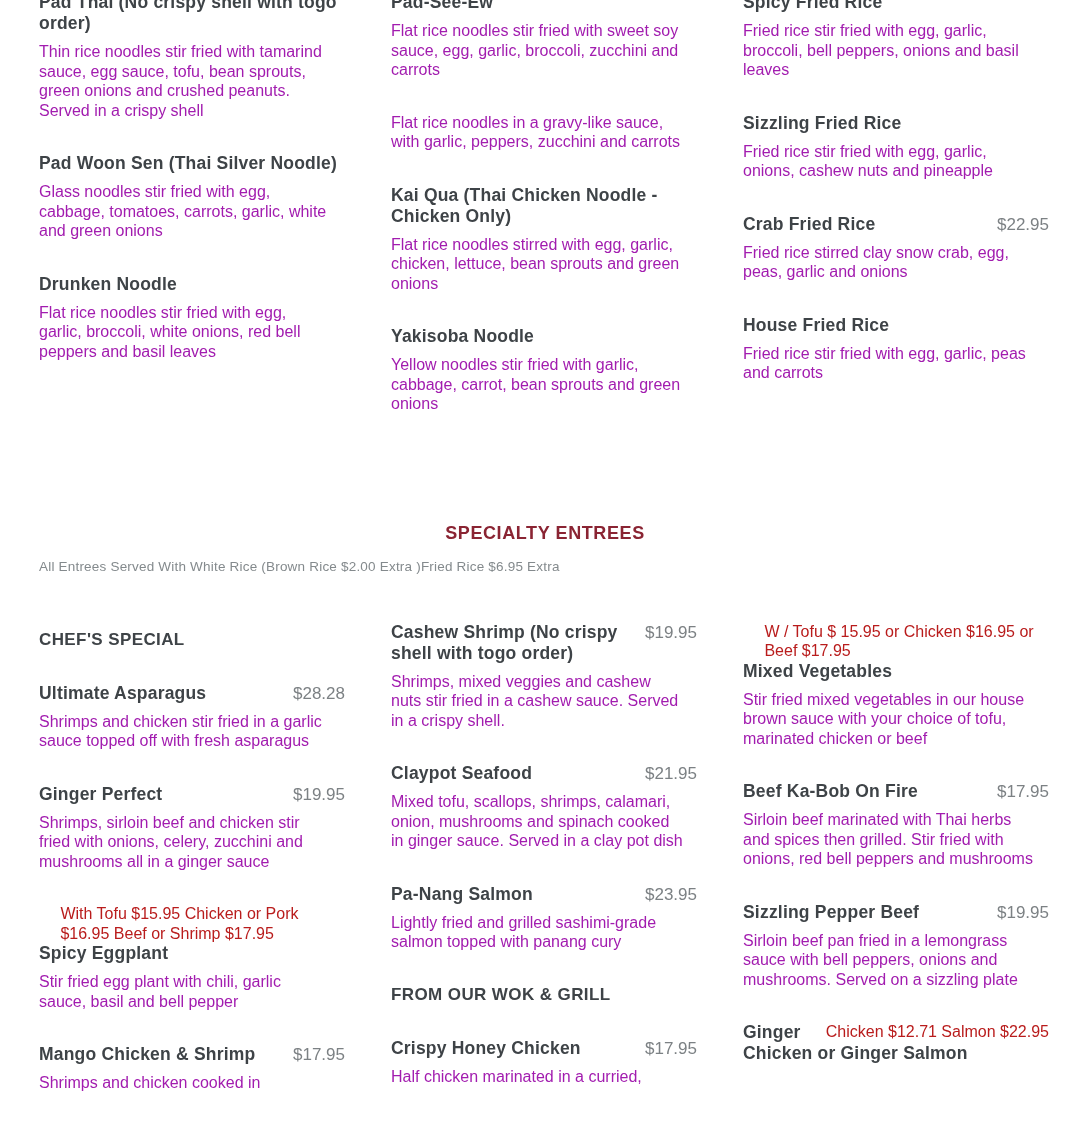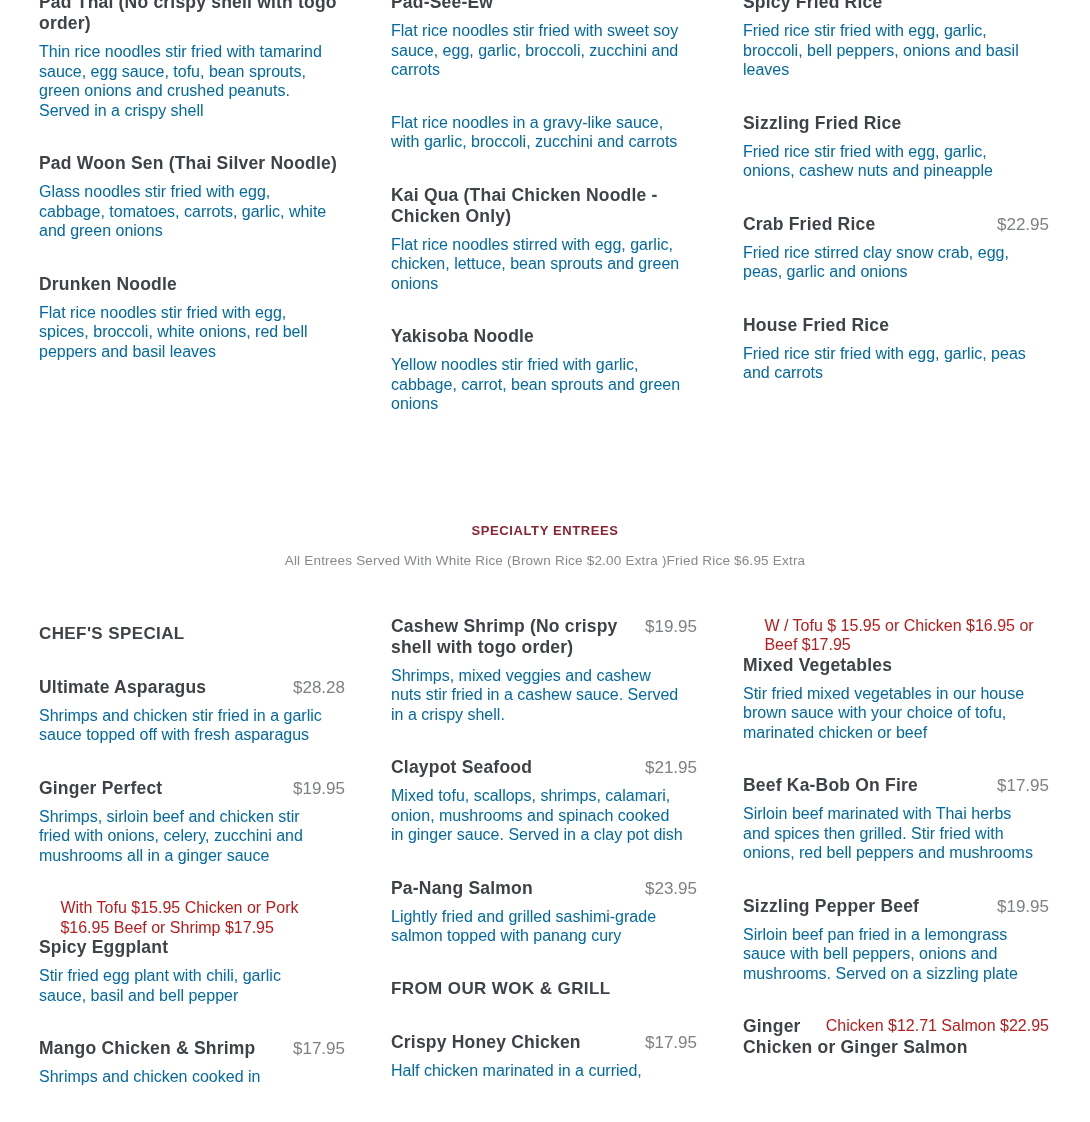--- a/index.html
+++ b/index.html
@@ -46,42 +46,41 @@
     font-weight: 400;
     color: #b91c1c;
     max-width: 93%;
     line-height: 19.5px;
     margin-left: 6px;
   }
   .desc {
     margin: 8px 0 0;
     font-size: 16px;
     line-height: 19.5px;
-    color: #0369a1;
+    color: #a21caf;
     max-width: 292px;
   }
   .col-heading {
     margin: 8px 0 33px;
     font-size: 17px;
     font-weight: 700;
     color: #3e4347;
     letter-spacing: 0.4px;
     line-height: 20px;
   }
   .section-title {
     margin: 76px 0 0;
     text-align: center;
-    font-size: 13px;
+    font-size: 18px;
     font-weight: 700;
     color: #8a2433;
     letter-spacing: 0.6px;
   }
   .section-subtitle {
     margin: 15px 0 0;
-    text-align: center;
     font-size: 13.5px;
     color: #848a8d;
     letter-spacing: 0.2px;
   }
 </style>
 </head>
 <body>
 
 <main class="page" id="menu-root">
     <div class="menu-grid">
@@ -89,30 +88,30 @@
         <div class="item">
           <div class="item-head"><span class="title">Pad Thai (No crispy shell with togo order)</span></div>
           <p class="desc">Thin rice noodles stir fried with tamarind sauce, egg sauce, tofu, bean sprouts, green onions and crushed peanuts. Served in a crispy shell</p>
         </div>
         <div class="item">
           <div class="item-head"><span class="title">Pad Woon Sen (Thai Silver Noodle)</span></div>
           <p class="desc">Glass noodles stir fried with egg, cabbage, tomatoes, carrots, garlic, white and green onions</p>
         </div>
         <div class="item">
           <div class="item-head"><span class="title">Drunken Noodle</span></div>
-          <p class="desc">Flat rice noodles stir fried with egg, spices, broccoli, white onions, red bell peppers and basil leaves</p>
+          <p class="desc">Flat rice noodles stir fried with egg, garlic, broccoli, white onions, red bell peppers and basil leaves</p>
         </div>
       </div>
       <div class="menu-col">
         <div class="item">
           <div class="item-head"><span class="title">Pad-See-Ew</span></div>
           <p class="desc">Flat rice noodles stir fried with sweet soy sauce, egg, garlic, broccoli, zucchini and carrots</p>
         </div>
         <div class="item">
-          <p class="desc">Flat rice noodles in a gravy-like sauce, with garlic, broccoli, zucchini and carrots</p>
+          <p class="desc">Flat rice noodles in a gravy-like sauce, with garlic, peppers, zucchini and carrots</p>
         </div>
         <div class="item">
           <div class="item-head"><span class="title">Kai Qua (Thai Chicken Noodle - Chicken Only)</span></div>
           <p class="desc">Flat rice noodles stirred with egg, garlic, chicken, lettuce, bean sprouts and green onions</p>
         </div>
         <div class="item">
           <div class="item-head"><span class="title">Yakisoba Noodle</span></div>
           <p class="desc">Yellow noodles stir fried with garlic, cabbage, carrot, bean sprouts and green onions</p>
         </div>
       </div>

